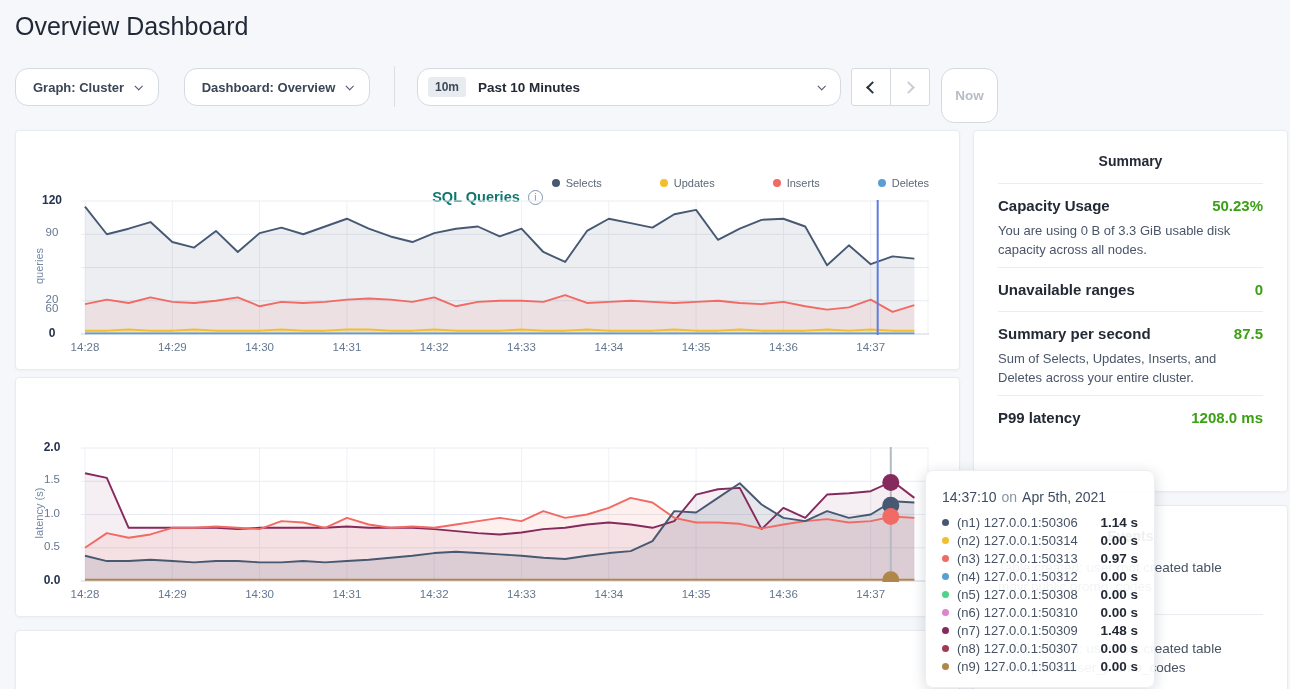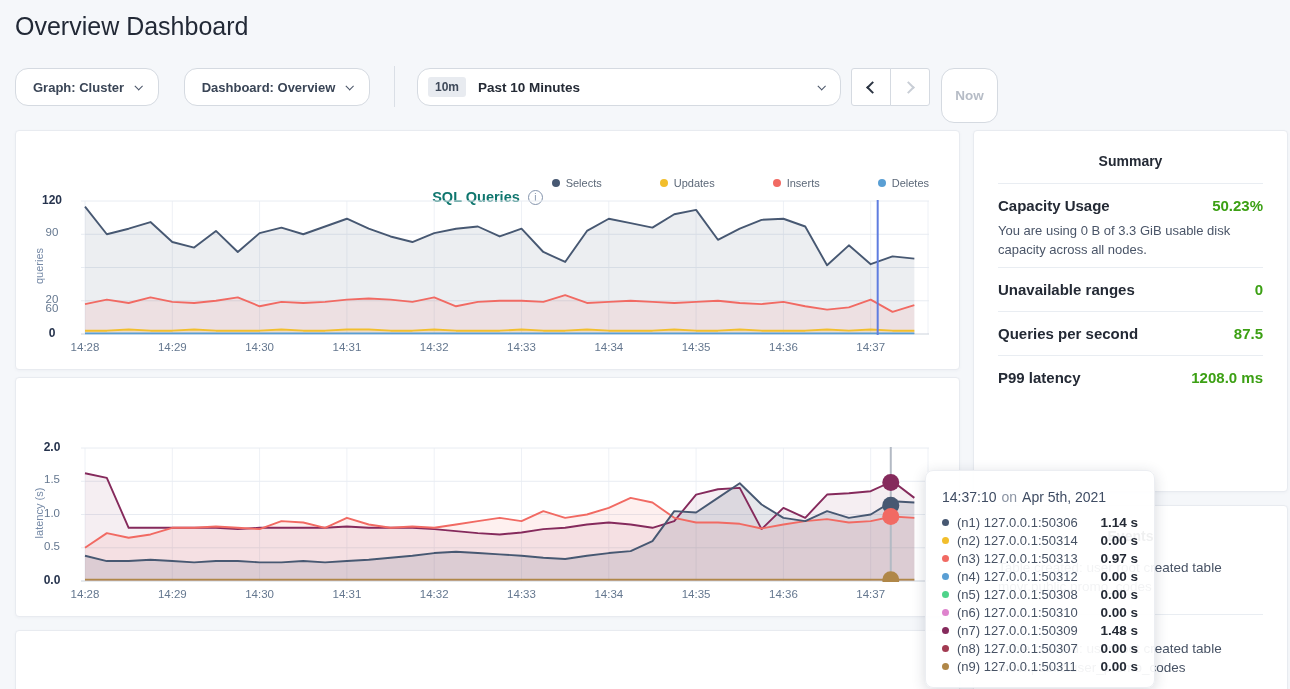--- a/index.html
+++ b/index.html
@@ -227,23 +227,24 @@
     <span class="val">50.23%</span>
   </div>
   <div class="ssub">You are using 0 B of 3.3 GiB usable disk capacity across all nodes.</div>
   <div class="sdiv"></div>
   <div class="srow">
     <span class="lbl">Unavailable ranges</span>
     <span class="val">0</span>
   </div>
   <div class="sdiv"></div>
   <div class="srow">
-    <span class="lbl">Queries per second</span>
+    <span class="lbl">Summary per second</span>
     <span class="val">87.5</span>
   </div>
+  <div class="ssub">Sum of Selects, Updates, Inserts, and Deletes across your entire cluster.</div>
   <div class="sdiv"></div>
   <div class="srow">
     <span class="lbl">P99 latency</span>
     <span class="val">1208.0 ms</span>
   </div>
 </div>
 
 <div class="panel" id="events-panel">
   <div class="panel-title">Events</div>
   <div class="event-item">

